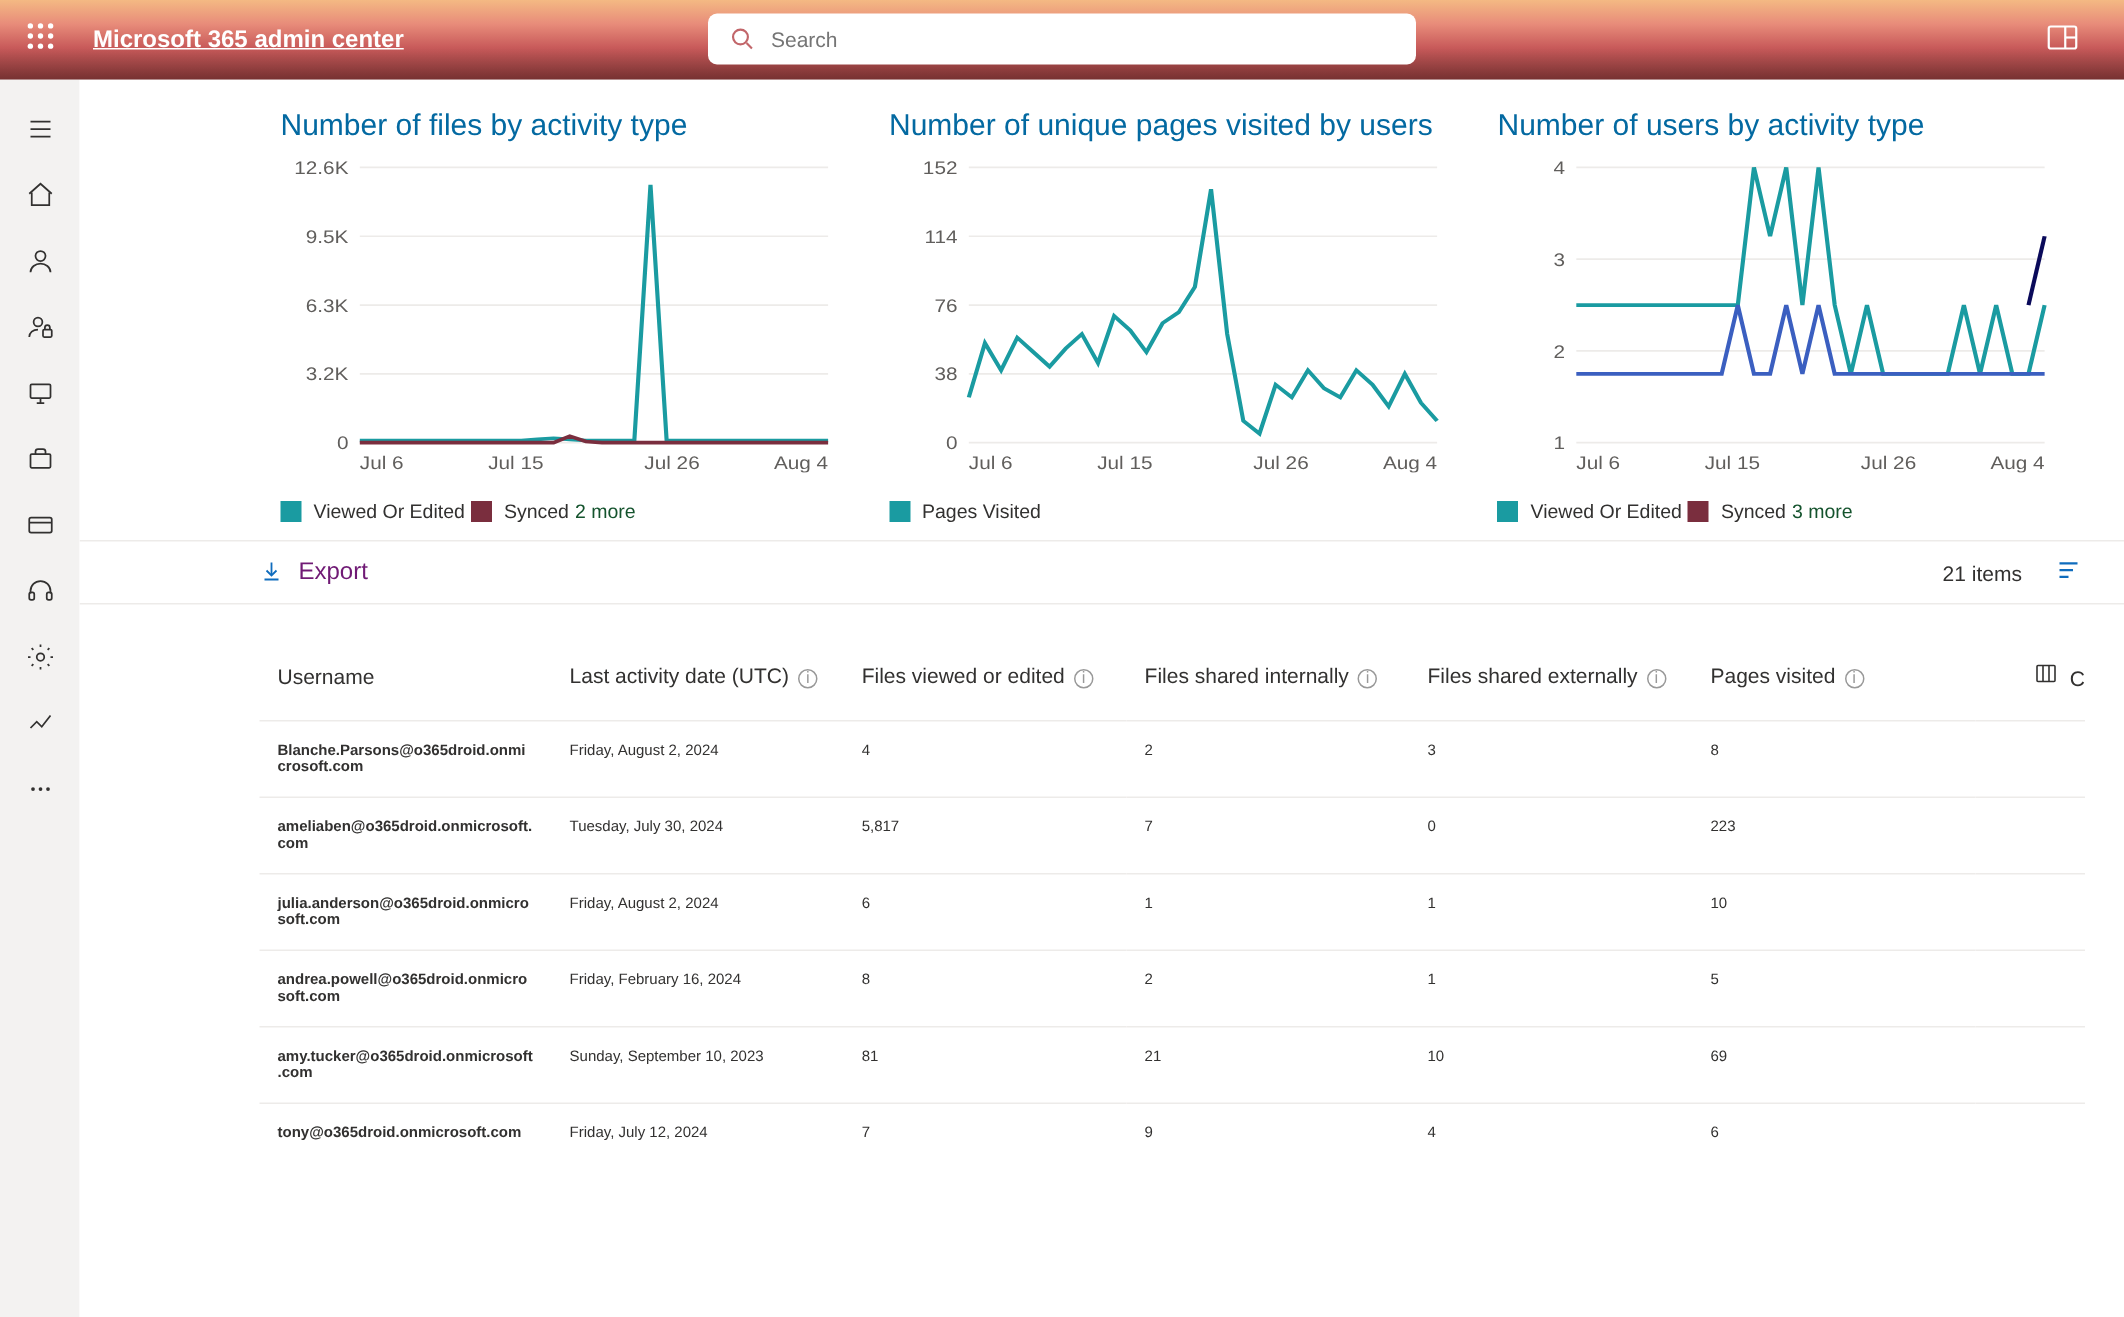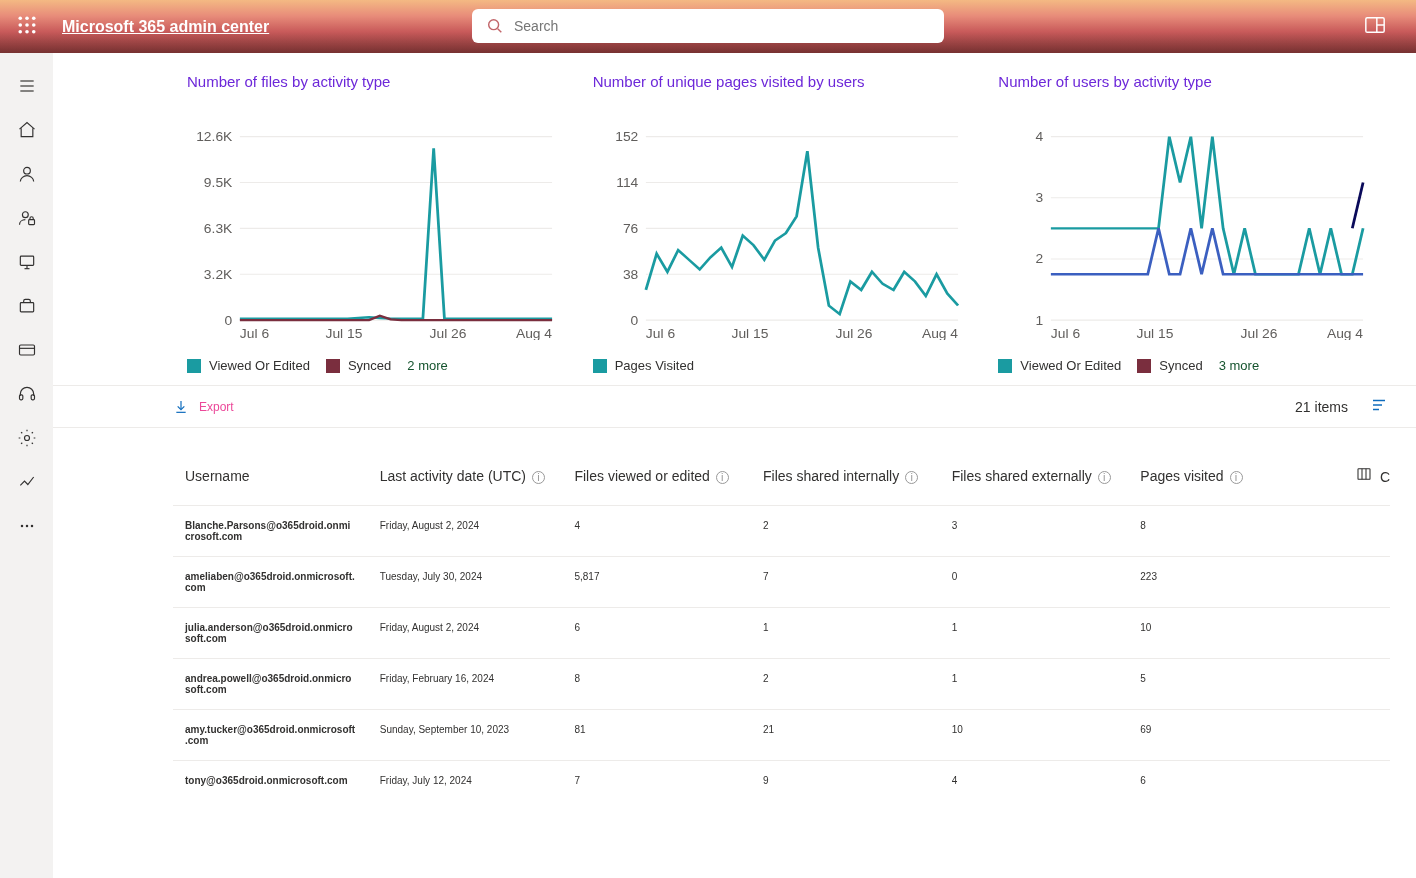--- a/index.html
+++ b/index.html
@@ -29,37 +29,37 @@
 .body { display: flex; height: calc(100% - 53px); }
 .rail { width: 53px; background: #f3f2f1; display: flex; flex-direction: column; align-items: center; padding-top: 14px; gap: 6px; }
 .rail-btn { width: 40px; height: 38px; display:flex; align-items:center; justify-content:center; border:none; background:transparent; cursor:pointer; color:#323130; }
 .rail-btn svg { width: 20px; height: 20px; stroke: #323130; fill: none; stroke-width: 1.4; }
 
 .main { flex: 1; overflow-y: auto; background: #fff; padding: 0; }
 
 
 .charts { display: flex; gap: 0; padding: 20px 26px 6px 120px; }
 .chart-card { flex: 1; min-width: 0; padding: 0 14px; }
-.chart-title { font-size: 15px; color: #6d28d9; margin-bottom: 40px; font-weight: 400; }
+.chart-title { font-size: 20px; color: #0369a1; margin-bottom: 9px; font-weight: 400; }
 .chart-area { position: relative; height: 210px; }
 .chart-svg { width: 100%; height: 100%; }
 .chart-axis-text { font-size: 11px; fill: #605e5c; }
 .chart-line { fill: none; stroke-width: 2.2; }
-.chart-legend { display: flex; align-items: flex-end; gap: 16px; margin-top: 18px; font-size: 13px; }
+.chart-legend { display: flex; align-items: flex-end; gap: 4px; margin-top: 18px; font-size: 13px; }
 .legend-item { display: flex; align-items: center; gap: 8px; }
 .legend-swatch { width: 14px; height: 14px; }
 .legend-more { color: #14532d; cursor: pointer; }
 
 
 .toolbar {
   display: flex; align-items: center; justify-content: space-between;
   padding: 10px 28px 10px 120px; border-top: 1px solid #edebe9; border-bottom: 1px solid #edebe9;
   margin-top: 6px;
 }
-.export-btn { display:flex; align-items:center; gap:10px; border:none; background:transparent; cursor:pointer; font-size:12px; color:#ec4899; }
+.export-btn { display:flex; gap:10px; border:none; background:transparent; cursor:pointer; font-size:16px; color:#701a75; }
 .tool-right { display:flex; align-items:center; gap:22px; }
 .colopt-btn { border:none; background:transparent; cursor:pointer; color:#0f6cbd; }
 
 
 .table-wrap { padding: 26px 26px 0 120px; overflow-x: hidden; }
 table { width: 100%; border-collapse: collapse; table-layout: fixed; }
 th { text-align: left; font-weight: 400; font-size: 14px; color: #323130; padding: 12px 12px 20px 12px; white-space: nowrap; }
 th .info { margin-left: 6px; color:#999; font-size:11px; border:1px solid #999; border-radius:50%; width:13px; height:13px; display:inline-flex; align-items:center; justify-content:center; line-height:1; }
 td { padding: 14px 12px; font-size: 10px; border-top: 1px solid #edebe9; vertical-align: top; }
 td.username { font-weight: 600; word-break: break-word; }

